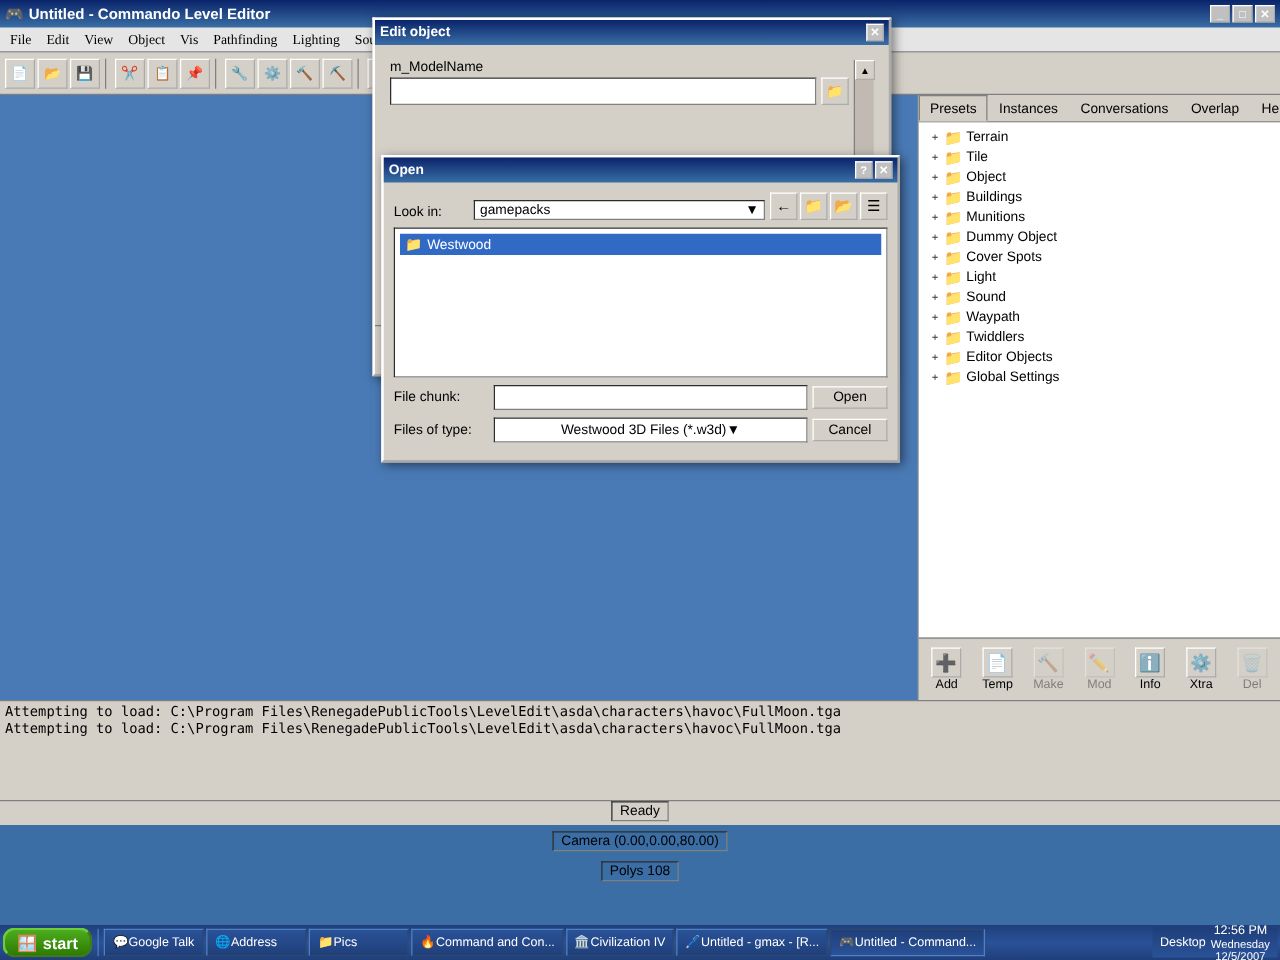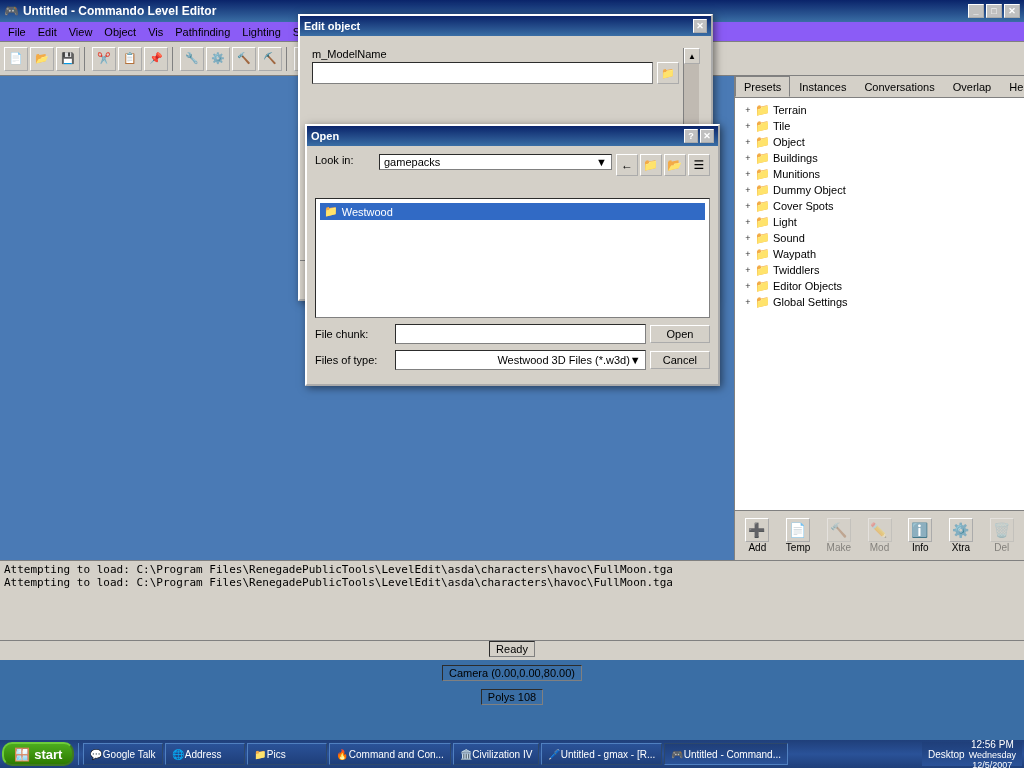--- a/index.html
+++ b/index.html
@@ -23,26 +23,27 @@
       width: 16px; height: 14px;
       background: #c0c0c0;
       border: 1px outset #fff;
       font-size: 9px;
       display: flex; align-items: center; justify-content: center;
       cursor: pointer;
     }
 
     
     #menubar {
-      background: #8b5cf6;
+      background: #e5e5e5;
       height: 20px;
       display: flex;
       align-items: center;
       padding: 0 2px;
       border-bottom: 1px solid #808080;
+      font-family: Liberation Serif, serif;
     }
     .menu-item {
       padding: 2px 6px;
       font-size: 11px;
       cursor: pointer;
     }
 
     
     #toolbar {
       background: #d4d0c8;
@@ -250,21 +251,21 @@
       padding: 0 4px;
     }
     .open-btn {
       background: #d4d0c8;
       border: 1px outset #fff;
       padding: 2px 12px;
       font-size: 11px;
       cursor: pointer;
       min-width: 60px;
     }
-    .look-in-row { display: flex; align-items: flex-start; gap: 4px; margin-bottom: 22px; }
+    .look-in-row { display: flex; align-items: flex-end; gap: 4px; margin-bottom: 6px; }
     .look-in-label { width: 60px; font-size: 11px; }
     .look-in-combo { flex: 1; height: 16px; border: 1px inset #808080; background: white; font-size: 11px; display: flex; align-items: center; padding: 0 4px; justify-content: space-between; }
     .look-in-nav { display: flex; gap: 2px; }
     .nav-btn { width: 22px; height: 22px; background: #d4d0c8; border: 1px outset #fff; display: flex; align-items: center; justify-content: center; cursor: pointer; font-size: 12px; }
     .file-list {
       border: 1px inset #808080;
       background: white;
       height: 120px;
       margin-bottom: 6px;
       padding: 4px;
@@ -618,21 +619,21 @@
     </div>
 
     <div class="field-row">
       <span class="field-label">File chunk:</span>
       <input class="field-input" type="text" value="" style="">
       <button class="open-btn" style="margin-left:4px;">Open</button>
     </div>
 
     <div class="field-row">
       <span class="field-label">Files of type:</span>
-      <div style="flex:1; height:20px; border:1px inset #808080; background:white; font-size:11px; display:flex; align-items:center; justify-content:flex-end; padding:0 4px;">
+      <div style="flex:1; height:20px; border:1px inset #808080; background:white; font-size:11px; display:flex; align-items:center; justify-content:center; padding:0 4px;">
         <span>Westwood 3D Files (*.w3d)</span>
         <span>▼</span>
       </div>
       <button class="open-btn" style="margin-left:4px;">Cancel</button>
     </div>
   </div>
 </div>
 
 <div id="taskbar">
   <div class="start-btn">

